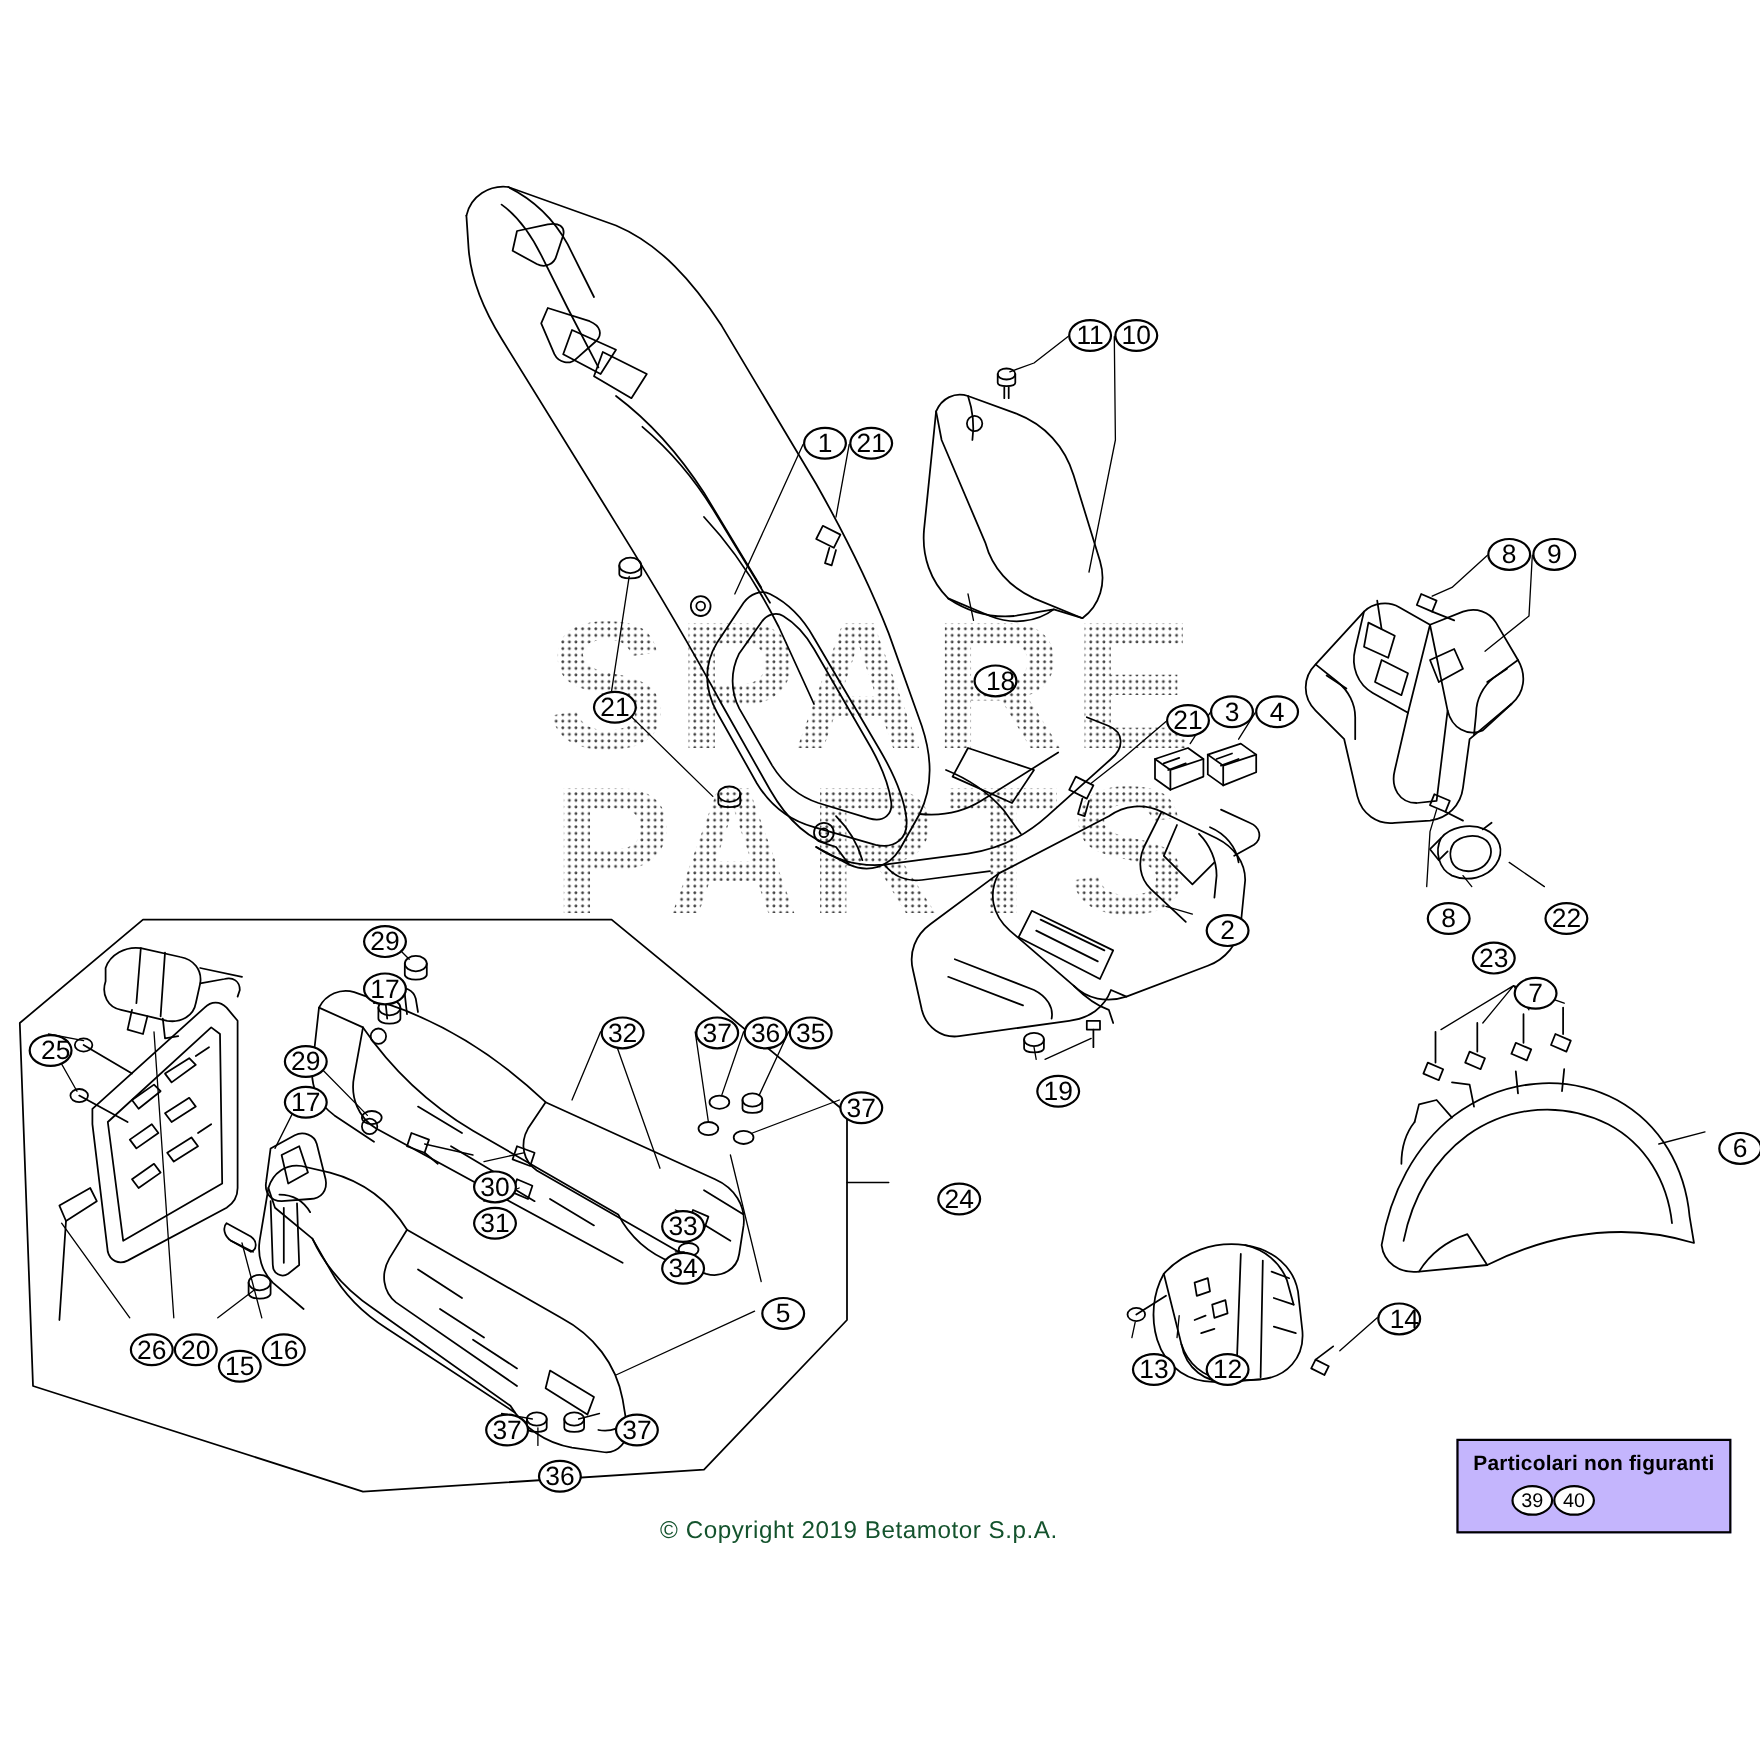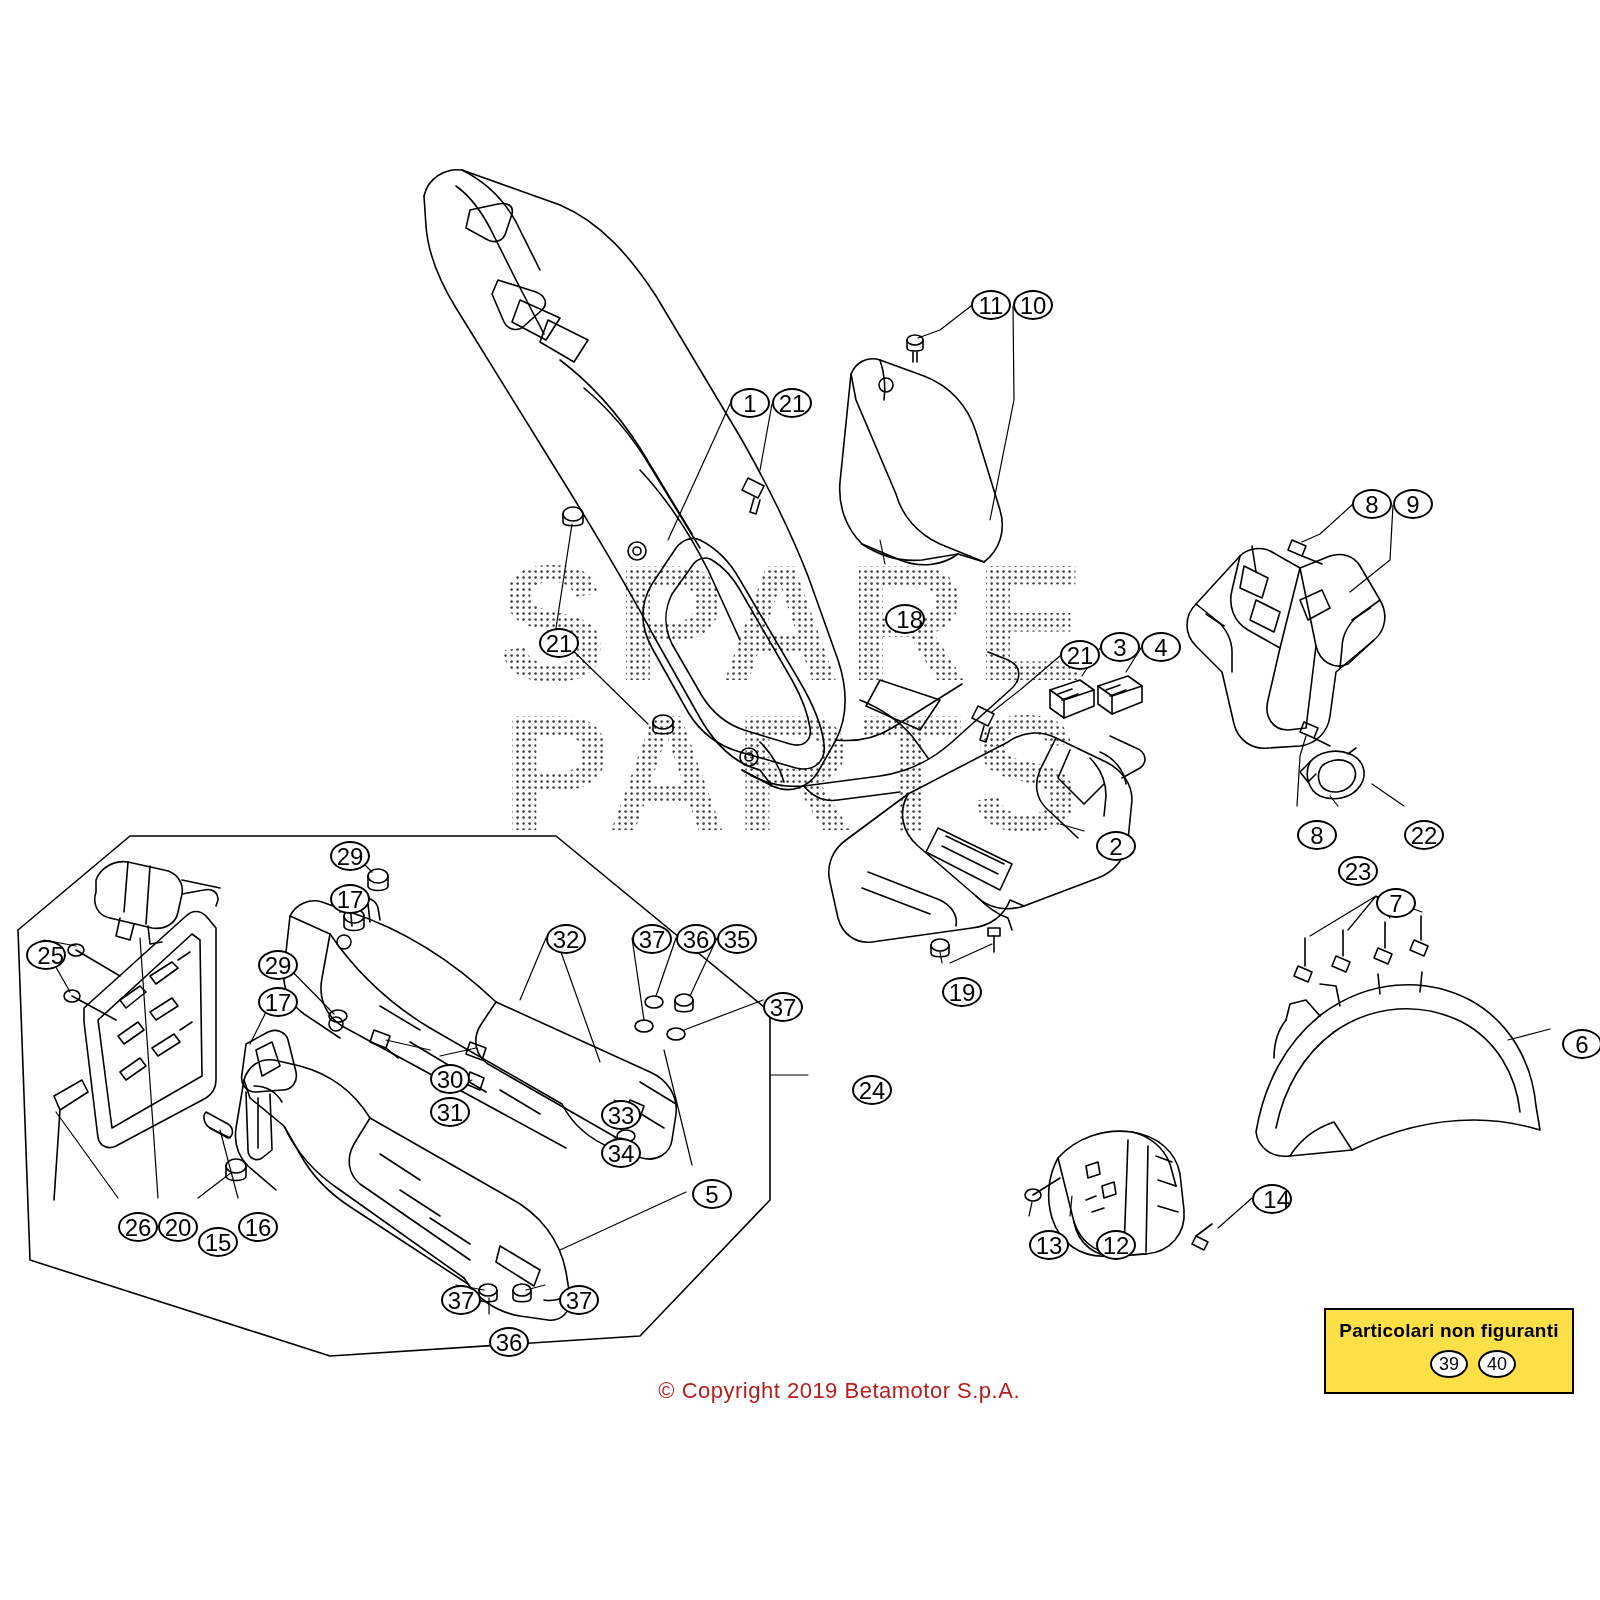--- a/index.html
+++ b/index.html
@@ -33,48 +33,47 @@
     line-height: 27px;
     text-align: center;
     font-family: "Liberation Sans", sans-serif;
     box-sizing: border-box;
   }
   .copyright {
     position: absolute;
     left: 600px;
     top: 1378px;
     width: 420px;
-    text-align: right;
+    text-align: left;
     font-size: 22px;
-    color: #b91c1c;
+    color: #14532d;
     letter-spacing: 0.5px;
   }
   .legend-box {
     position: absolute;
     left: 1324px;
     top: 1308px;
     width: 250px;
     height: 86px;
     border: 2px solid #000;
-    background: #fde047;
+    background: #c4b5fd;
     box-sizing: border-box;
     text-align: center;
   }
   .legend-title {
     font-size: 19px;
     font-weight: bold;
     color: #000;
     margin-top: 10px;
     letter-spacing: 0.2px;
   }
   .legend-items {
     margin-top: 8px;
     display: flex;
-    justify-content: center;
-    gap: 10px;
+    gap: 0;
     margin-left: 48px;
   }
   .legend-items .callout {
     position: relative;
     width: 38px;
     height: 28px;
     line-height: 25px;
     font-size: 18px;
   }
 </style>

